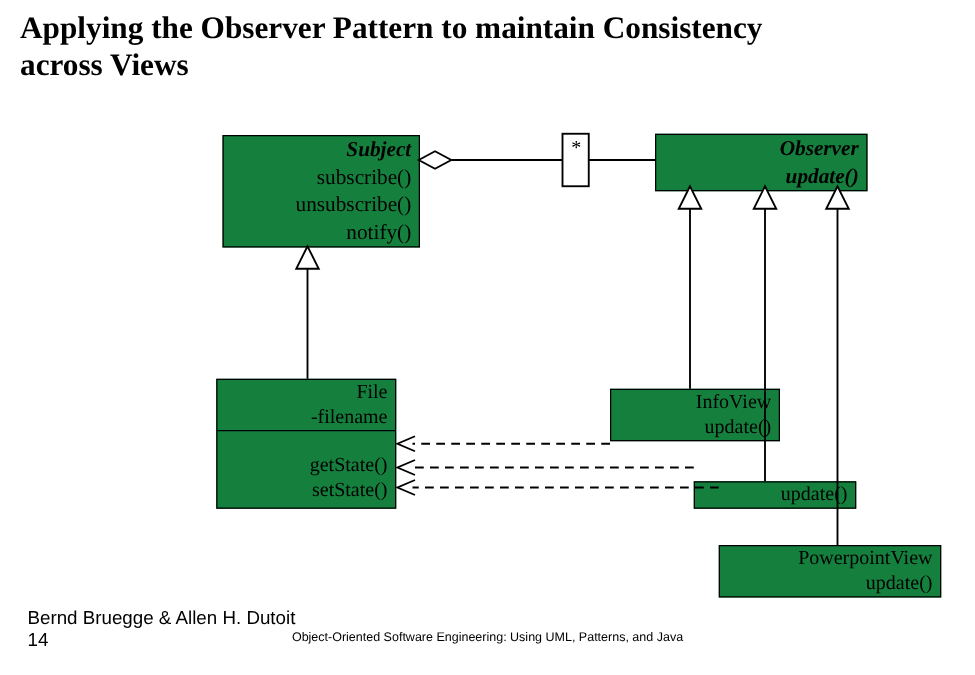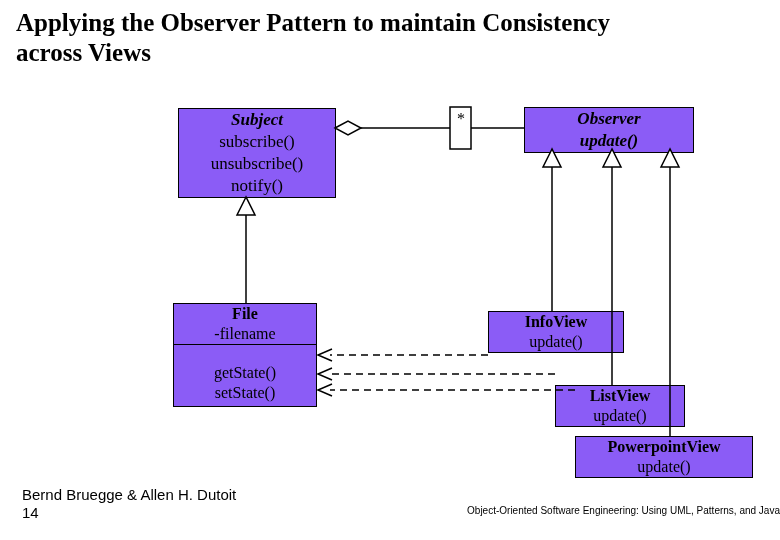--- a/index.html
+++ b/index.html
@@ -1,26 +1,26 @@
 <!DOCTYPE html>
 <html><head>
 <meta charset="utf-8">
 <style>
 html,body{margin:0;padding:0;background:#fff;font-family:"Times New Roman",serif}
 .page{position:relative;width:780px;height:540px}
 .title{position:absolute;left:16px;top:8px;width:660px;font-size:25px;font-weight:bold;line-height:1.2}
-.box{position:absolute;background:#8b5cf6;border:1.5px solid #000;text-align:center}
+.box{position:absolute;background:#15803d;border:1.5px solid #000;text-align:right}
 .row{padding:1px 6px}
 .sep{border-top:1.5px solid #000}
 .bi{font-style:italic;font-weight:bold}
-.b{font-weight:bold}
+.b{font-weight:normal}
 .mult{position:absolute;font-size:16px}
 svg{position:absolute;left:0;top:0;pointer-events:none}
 .footer-l{position:absolute;left:22px;bottom:18px;font-family:Liberation Sans, sans-serif;font-size:15px;line-height:1.2}
-.footer-c{position:absolute;left:0;right:0;bottom:24px;text-align:right;font-family:Verdana,sans-serif;font-size:10px}
+.footer-c{position:absolute;left:0;right:0;bottom:24px;text-align:center;font-family:Verdana,sans-serif;font-size:10px}
 </style>
 </head>
 <body>
 
 <div class="page">
 
   <div class="title">Applying the Observer Pattern to maintain Consistency across Views</div>
 
   <div class="box" style="left:178px;top:108px;width:156px;font-size:17px">
     <div class="row bi">Subject</div>
@@ -40,21 +40,20 @@
     <div class="row sep" style="padding-top:19px">getState()</div>
     <div class="row" style="padding-bottom:4px">setState()</div>
   </div>
 
   <div class="box" style="left:488px;top:311px;width:134px;font-size:16px">
     <div class="row b">InfoView</div>
     <div class="row">update()</div>
   </div>
 
   <div class="box" style="left:555px;top:385px;width:128px;font-size:16px">
-    <div class="row b">ListView</div>
     <div class="row">update()</div>
   </div>
 
   <div class="box" style="left:575px;top:436px;width:176px;font-size:16px">
     <div class="row b">PowerpointView</div>
     <div class="row">update()</div>
   </div>
 
   <div class="mult" style="left:457px;top:110px">*</div>
 

